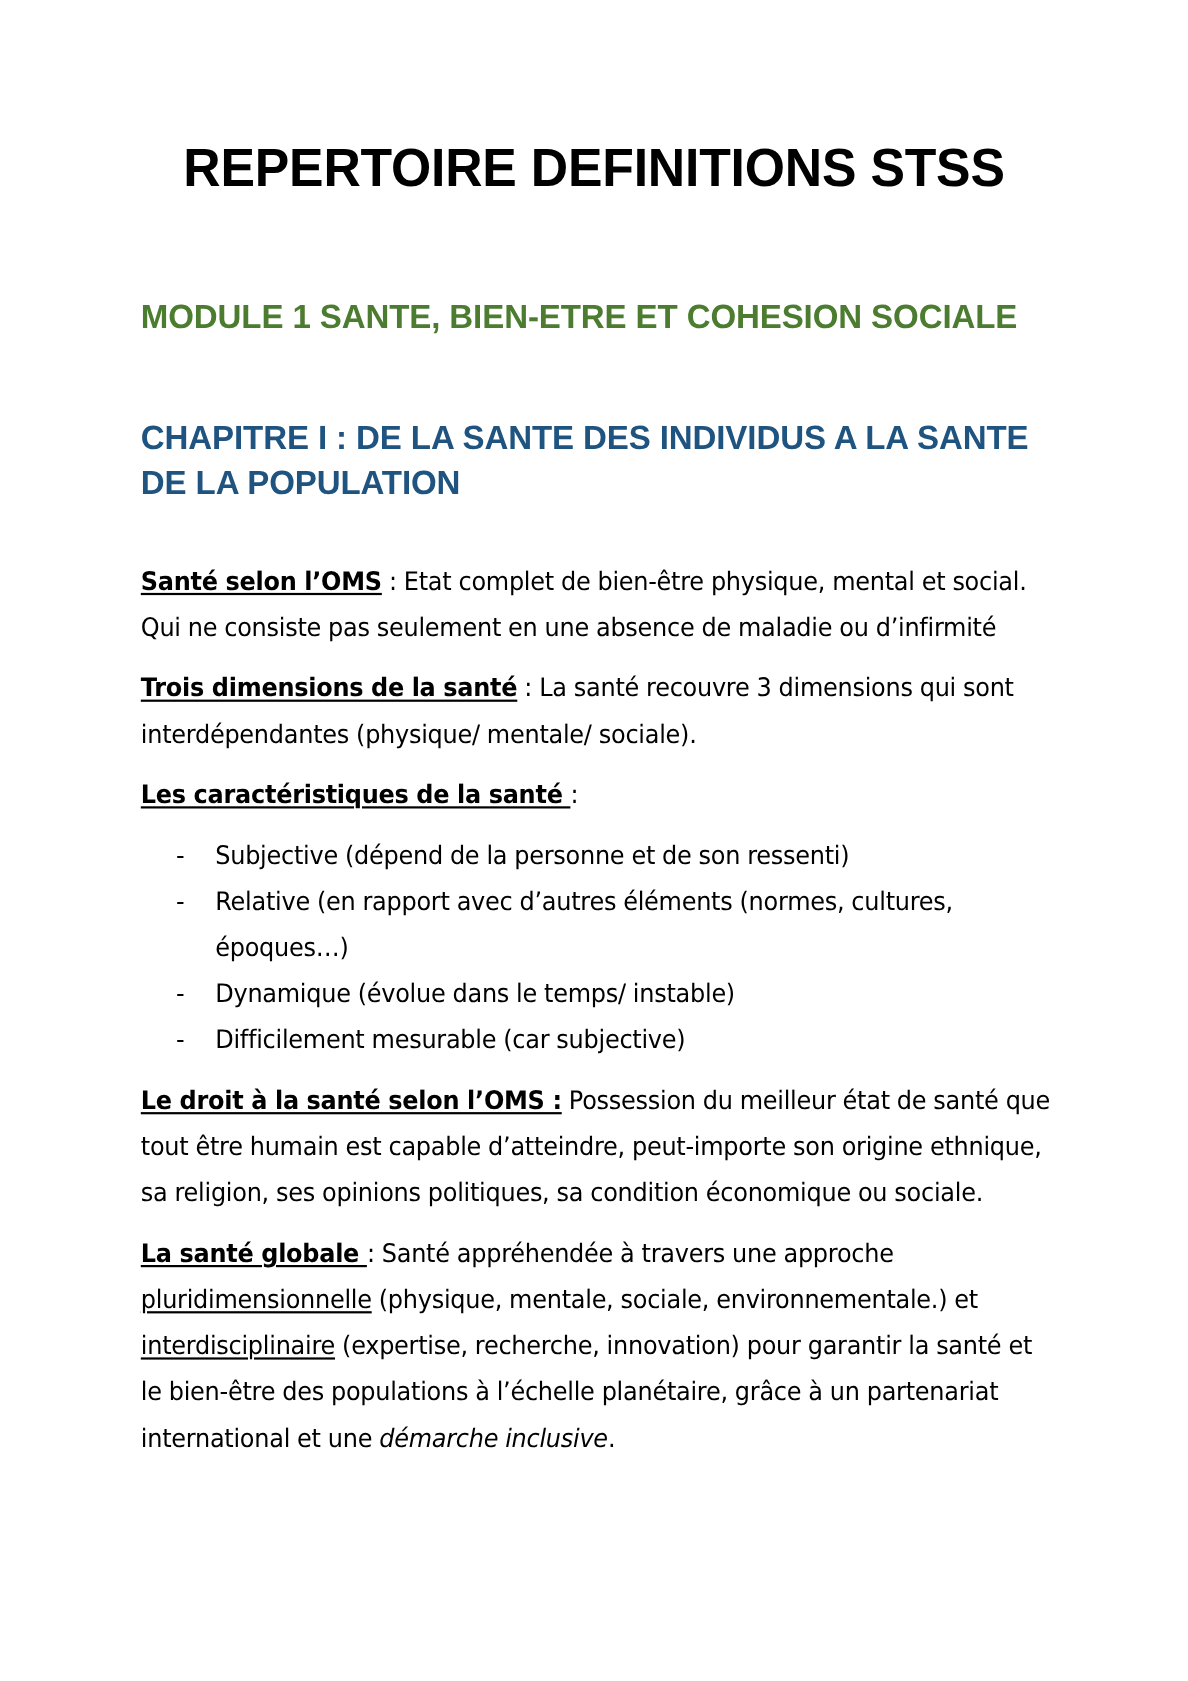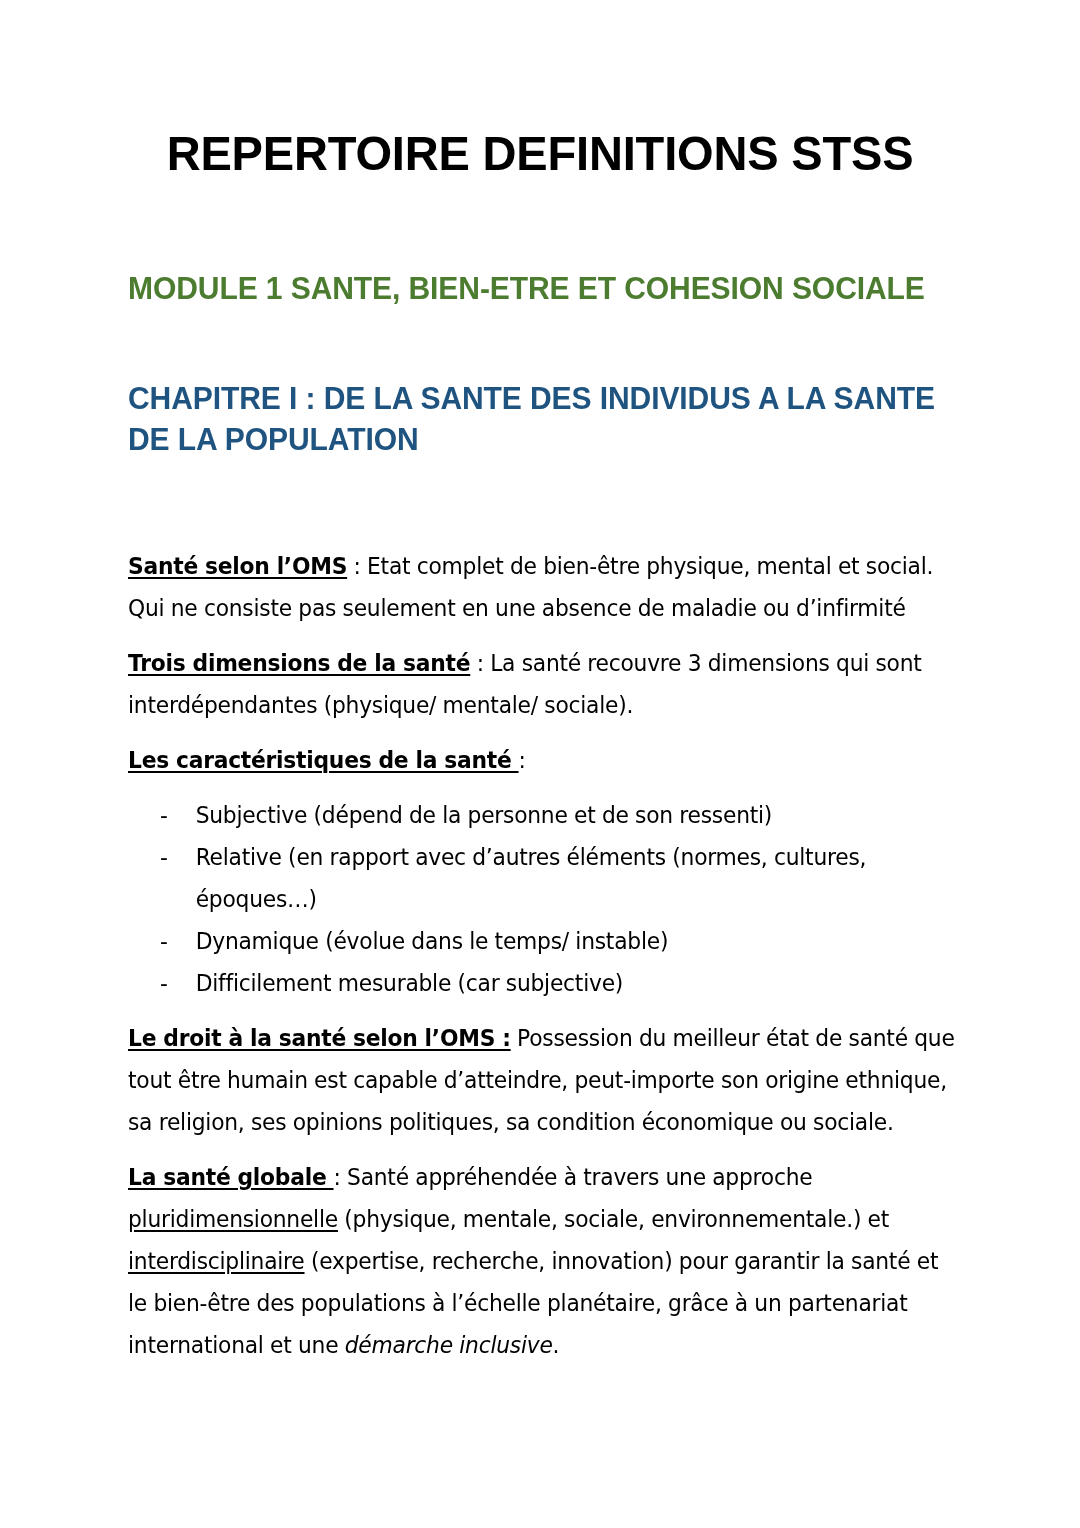--- a/index.html
+++ b/index.html
@@ -62,21 +62,21 @@
     font-size: 30.5px;
     line-height: 41px;
     letter-spacing: -0.1px;
     transform: scaleX(0.985);
     transform-origin: left top;
   }
 
   
   .body-area {
     position: absolute;
-    top: 545px;
+    top: 508px;
     left: 128px;
     width: 832px;
   }
 
   .para {
     font-family: "DejaVu Sans", "Liberation Sans", sans-serif;
     font-size: 23.2px;
     line-height: 42px;
     color: #000000;
     margin: 0 0 13px 0;

